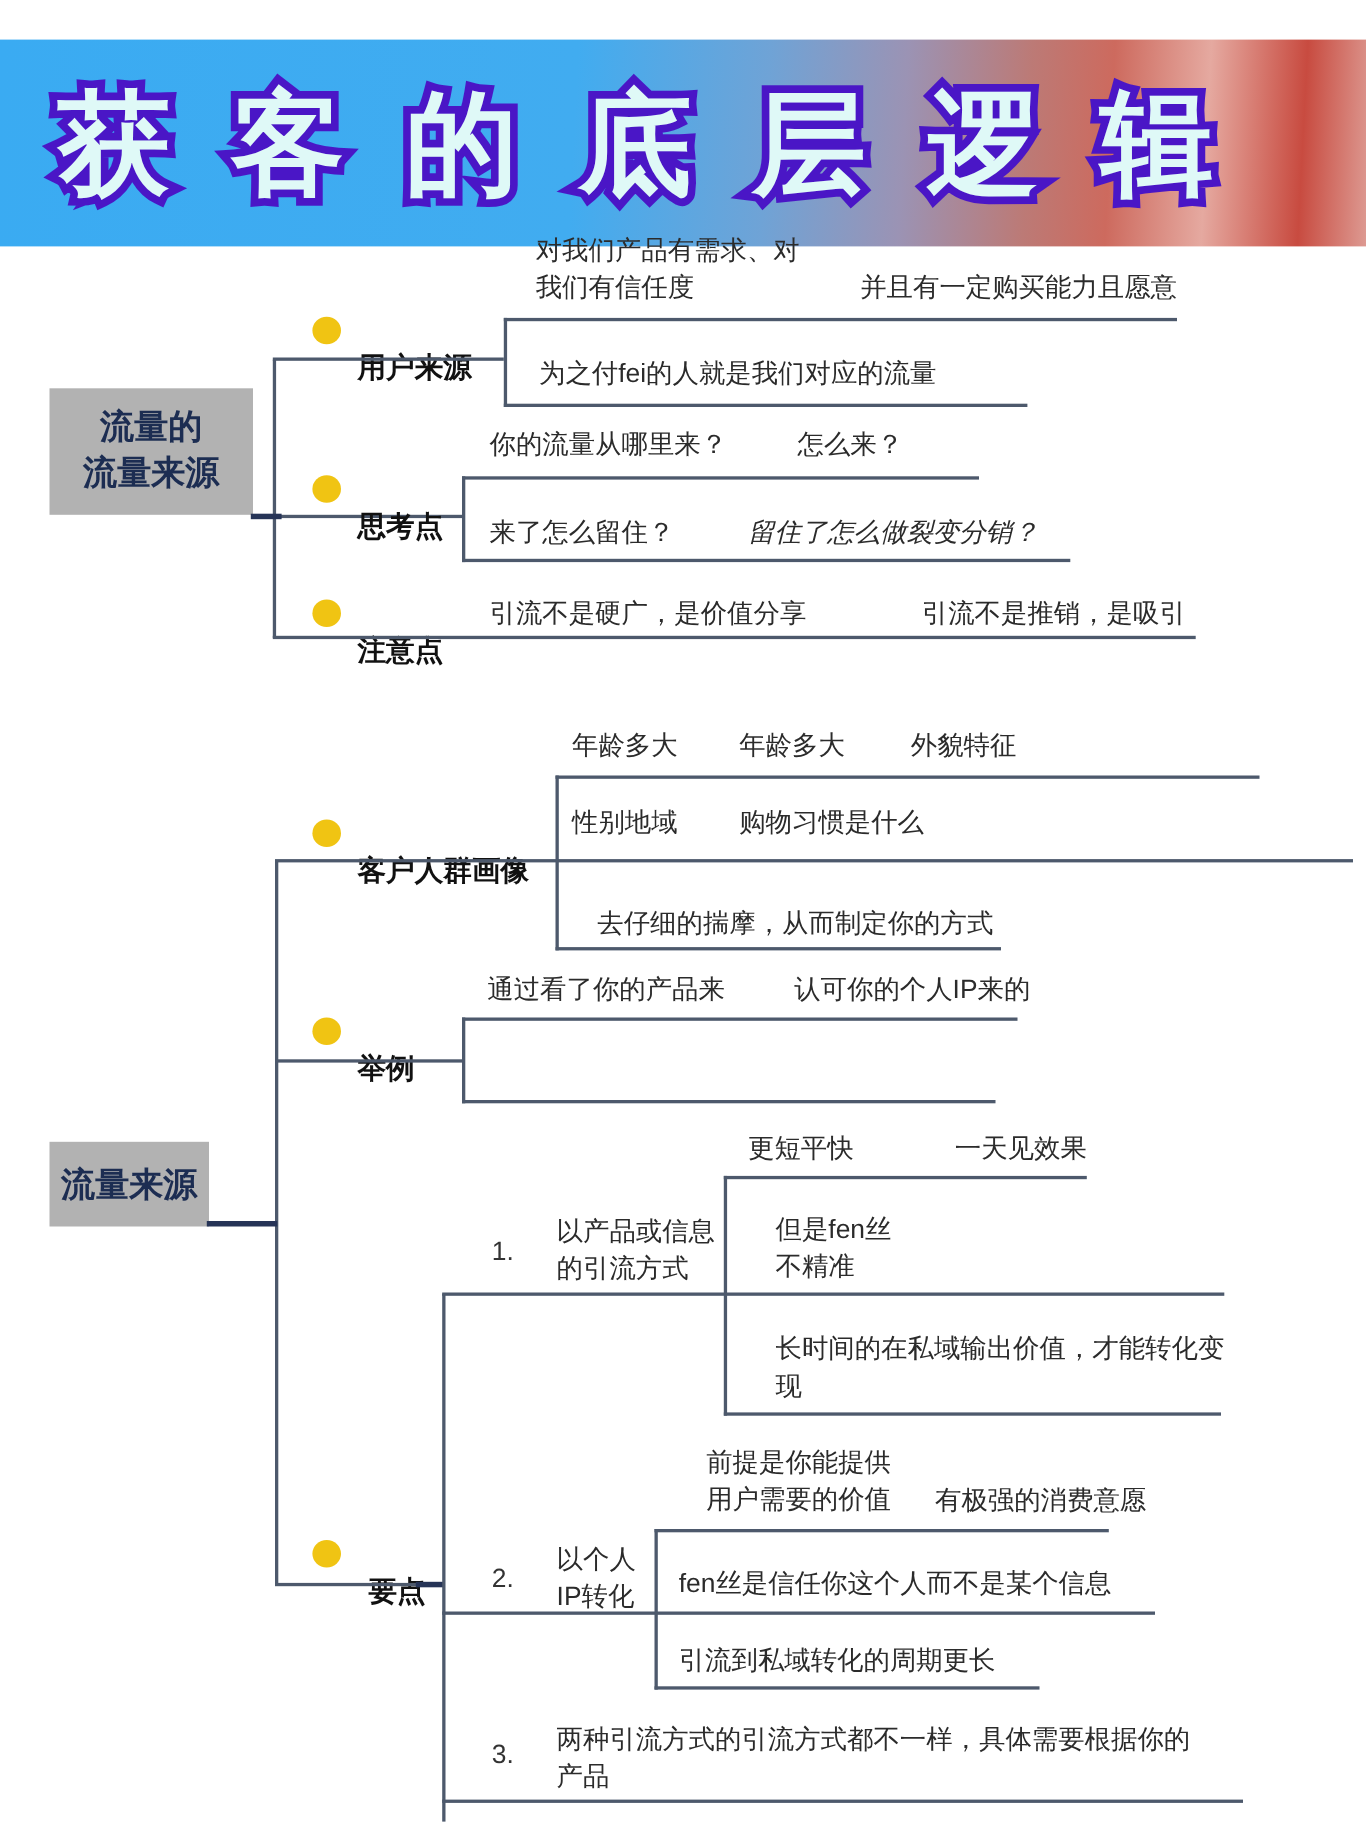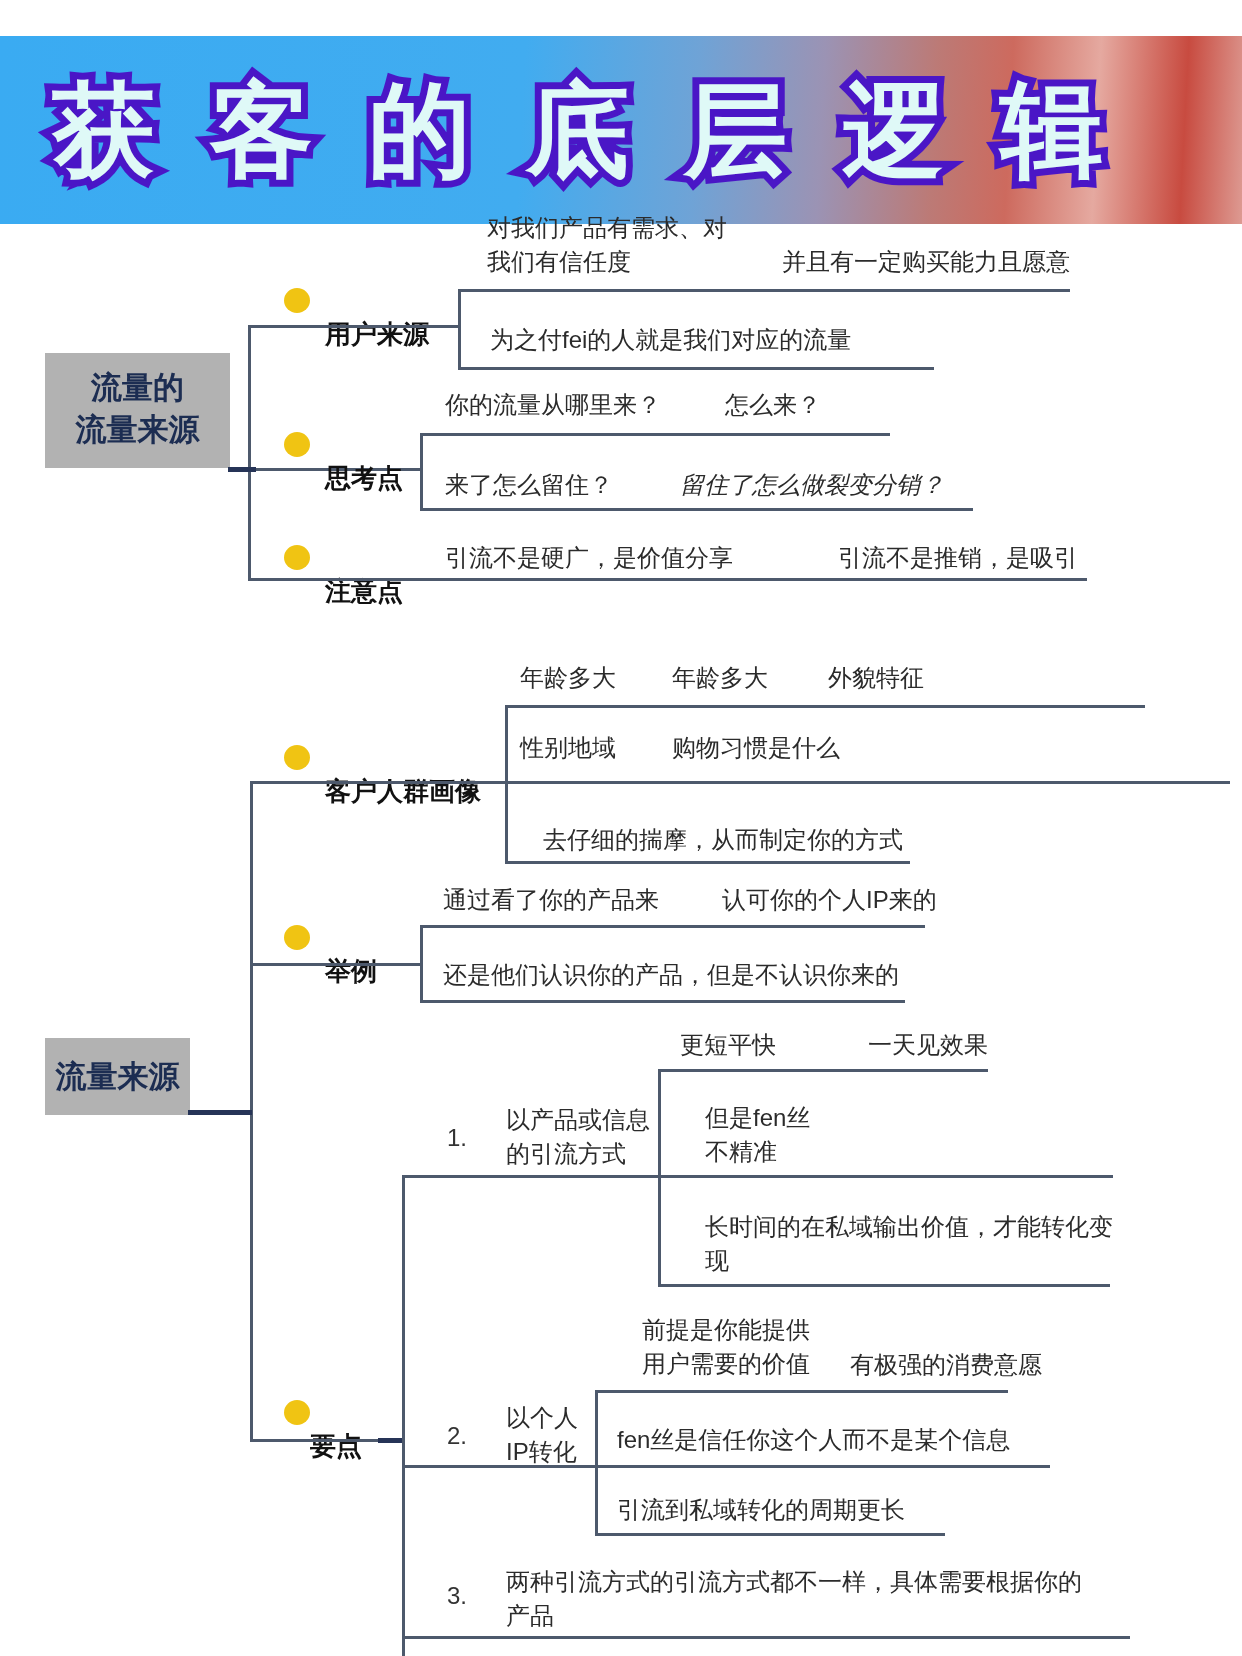--- a/index.html
+++ b/index.html
@@ -104,24 +104,23 @@
   <div class="t" style="left:543px;top:823px;">去仔细的揣摩，从而制定你的方式</div>
 
   <div class="dot" style="left:284px;top:925px;"></div>
   <div class="lbl" style="left:325px;top:921px;">举例</div>
   <div class="hl" style="left:250px;top:963px;width:170px;"></div>
   <div class="vl" style="left:420px;top:925px;height:78px;"></div>
   <div class="hl" style="left:420px;top:925px;width:505px;"></div>
   <div class="hl" style="left:420px;top:1000px;width:485px;"></div>
   <div class="t" style="left:443px;top:883px;">通过看了你的产品来</div>
   <div class="t" style="left:722px;top:883px;">认可你的个人IP来的</div>
-  <div class="t" style="left:443px;top:958px;">还是他们认识你的产品，但是不认识你来的</div>
 
   <div class="dot" style="left:284px;top:1400px;"></div>
-  <div class="lbl" style="left:310px;top:1396px;">要点</div>
+  <div class="lbl" style="left:335px;top:1396px;">要点</div>
   <div class="hl" style="left:250px;top:1439px;width:154px;"></div>
   <div class="stub" style="left:378px;top:1438px;width:26px;"></div>
   <div class="vl" style="left:402px;top:1176px;height:480px;"></div>
 
   <div class="itemrow" style="left:447px;top:1103px;">
     <span class="num" style="margin-top:18px;">1.</span>
     <span class="itxt wrap" style="width:148px;">以产品或信息的引流方式</span>
   </div>
   <div class="hl" style="left:402px;top:1175px;width:711px;"></div>
   <div class="vl" style="left:658px;top:1069px;height:218px;"></div>

